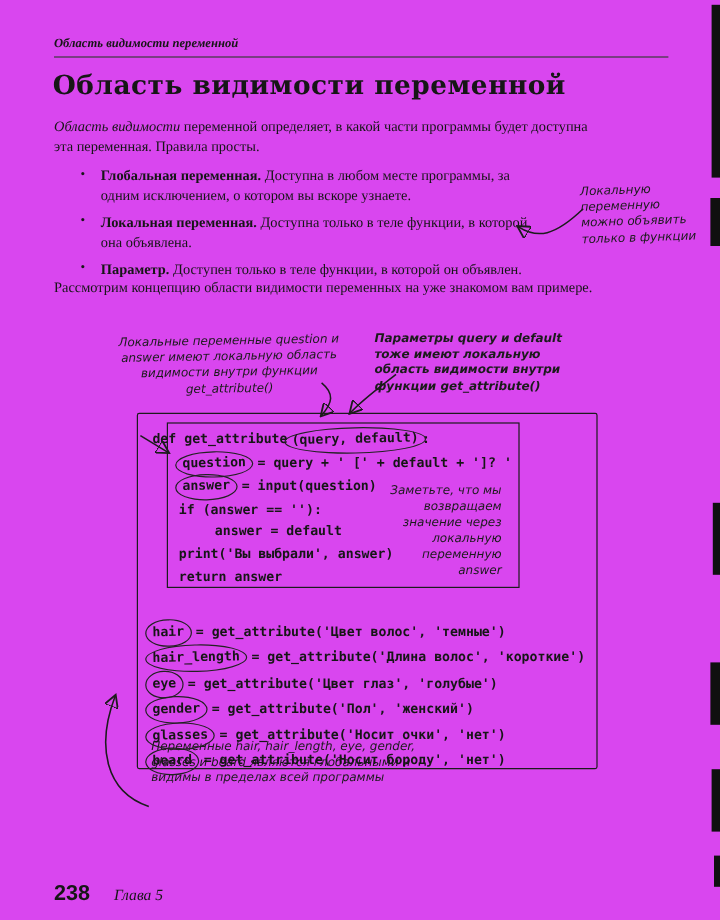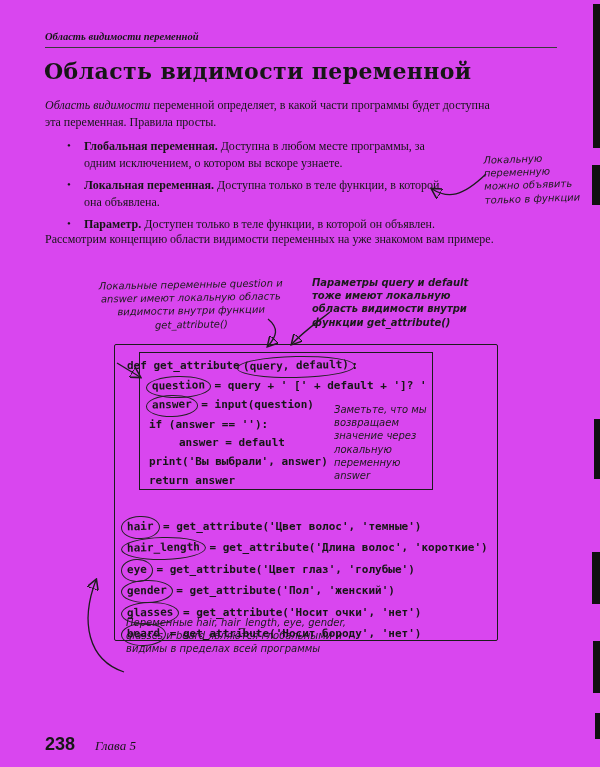--- a/index.html
+++ b/index.html
@@ -18,21 +18,21 @@
   .para2 { top: 231px; }
 
   .bullets { position: absolute; left: 64px; top: 138px; width: 392px; list-style: none; }
   .bullet { position: relative; padding-left: 20px; margin-bottom: 6px; font-size: 12px; line-height: 1.38; }
   .bullet::before { content: "•"; position: absolute; left: 3px; top: 0; font-size: 11px; }
 
   .hand { font-family: "DejaVu Sans", sans-serif; font-style: italic; font-size: 10px; line-height: 1.32; color: #1b1b1b; }
   .side-note { position: absolute; left: 484px; top: 152px; width: 104px; transform: rotate(-2deg); }
   .ann-left  { position: absolute; left: 86px;  top: 278px; width: 210px; text-align: center; transform: rotate(-1deg); }
   .ann-right { position: absolute; left: 312px; top: 276px; width: 180px; font-weight: bold; }
-  .code-note { position: absolute; left: 334px; top: 403px; width: 100px; }
+  .code-note { position: absolute; left: 318px; top: 403px; width: 100px; text-align: right; }
   .ann-bottom{ position: absolute; left: 126px; top: 616px; width: 254px; text-align: left; }
 
   .outer-box { position: absolute; left: 114px; top: 344px; width: 384px; height: 297px; border: 1.6px solid #1c1c1c; border-radius: 2px; z-index: 1; }
   .inner-box { position: absolute; left: 139px; top: 352px; width: 294px; height: 138px; border: 1.5px solid #1c1c1c; z-index: 1; }
 
   .fn-code { position: absolute; left: 127px; top: 357px; z-index: 2; font-family: "DejaVu Sans Mono", monospace; font-weight: bold; font-size: 11px; }
   .codeline { white-space: pre; line-height: 18.6px; }
   .ind1 { margin-left: 22px; }
   .ind2 { margin-left: 52px; }
 

